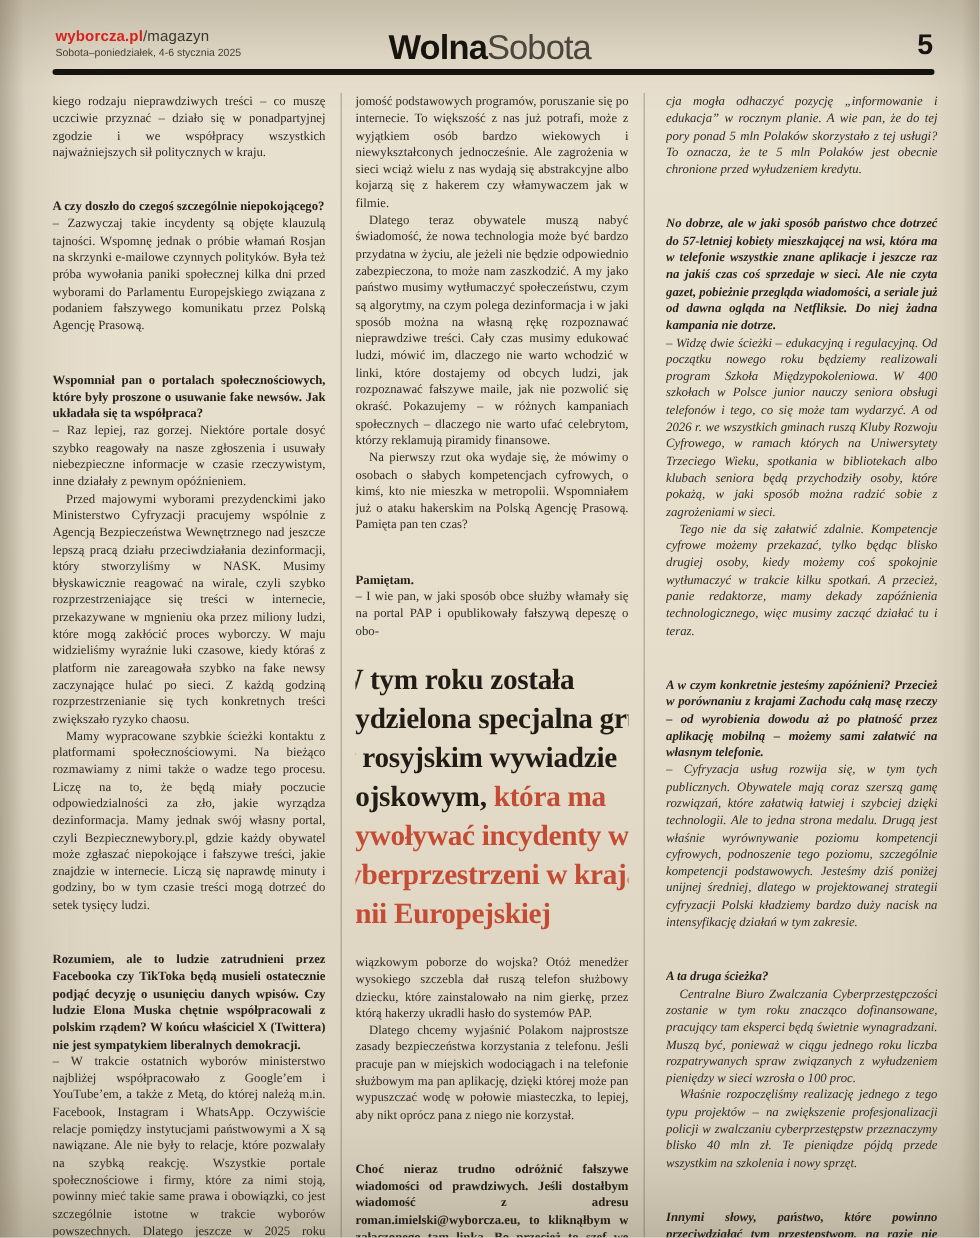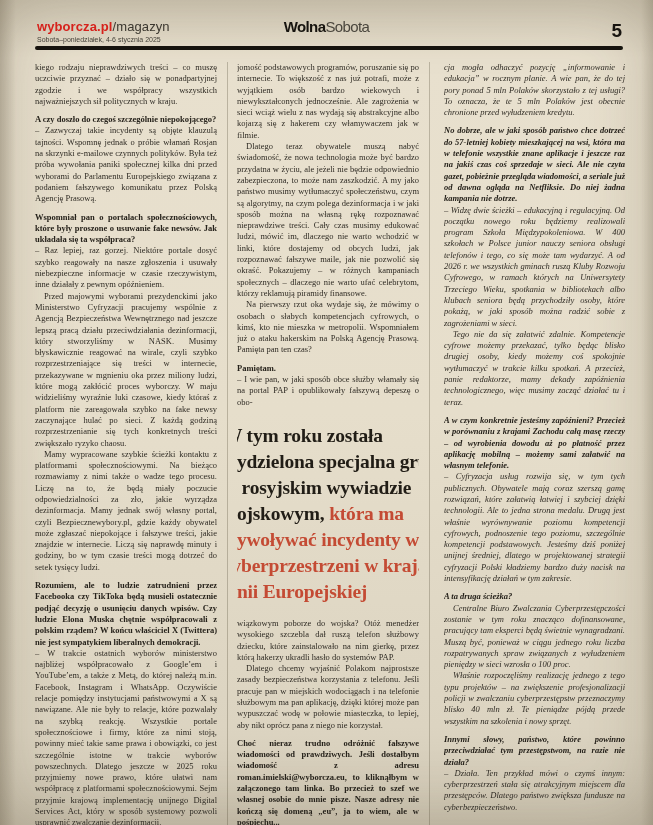--- a/index.html
+++ b/index.html
@@ -10,27 +10,27 @@
     background:
       linear-gradient(90deg, rgba(60,50,30,.22), rgba(60,50,30,0) 16px),
       linear-gradient(270deg, rgba(60,50,30,.15), rgba(60,50,30,0) 12px),
       linear-gradient(180deg, #d7cfbc 0%, #e8e0ce 7%, #e6decb 50%, #dcd4c1 88%, #cfc7b4 100%);
     box-shadow: inset 0 0 70px rgba(80,65,40,.28);
     font-family:"Liberation Serif", serif;
     color:#2f2b24;
   }
   
   .hdr-left{position:absolute;left:37px;top:19px;font-family:"Liberation Sans",sans-serif;}
-  .brandline{font-size:13px;font-weight:700;letter-spacing:.1px;}
+  .brandline{font-size:10px;font-weight:700;letter-spacing:.1px;}
   .brand-red{color:#d6221c;}
   .brand-suffix{color:#3b372f;font-weight:400;}
   .dateline{font-size:7px;color:#45413a;margin-top:1.5px;font-weight:400;}
   .masthead{
     position:absolute;left:50%;top:18px;transform:translateX(-50%);
-    font-family:"Liberation Sans",sans-serif;font-size:15px;letter-spacing:-.6px;
+    font-family:"Liberation Sans",sans-serif;font-size:23px;letter-spacing:-.6px;
     white-space:nowrap;color:#17140f;
   }
   .masthead .mh-bold{font-weight:800;}
   .masthead .mh-light{font-weight:400;color:#4a463d;}
   .pagenum{
     position:absolute;right:31px;top:20px;
     font-family:"Liberation Sans",sans-serif;font-size:19px;font-weight:800;color:#17140f;
   }
   .head-rule{position:absolute;left:35px;right:30px;top:46px;height:3.5px;background:#16130e;border-radius:2px;}
   
@@ -38,21 +38,21 @@
     position:absolute;top:62px;height:763px;overflow:hidden;
     text-align:justify;font-size:8.5px;line-height:11.3px;
   }
   .col-left{left:35px;width:182px;}
   .col-mid{left:237px;width:182px;}
   .col-right{left:444px;width:181px;font-style:italic;}
   .col-rule{position:absolute;top:62px;width:1px;height:763px;background:rgba(70,60,40,.28);}
   .rule-1{left:227px;}
   .rule-2{left:429px;}
   .col p{margin:0;}
-  .col p.question{font-weight:700;margin-top:7px;color:#26221b;}
+  .col p.question{font-weight:700;margin-top:25px;color:#26221b;}
   .col p.body{text-indent:9px;}
   .col p.cont,.col p.answer{text-indent:0;}
   
   .pullquote{
     margin:15px 0 13px -14px;width:236px;
     font-family:"Liberation Serif",serif;
     font-size:19.5px;line-height:26px;font-weight:600;
     letter-spacing:-.2px;text-align:left;text-indent:0;
     color:#211d16;
   }

